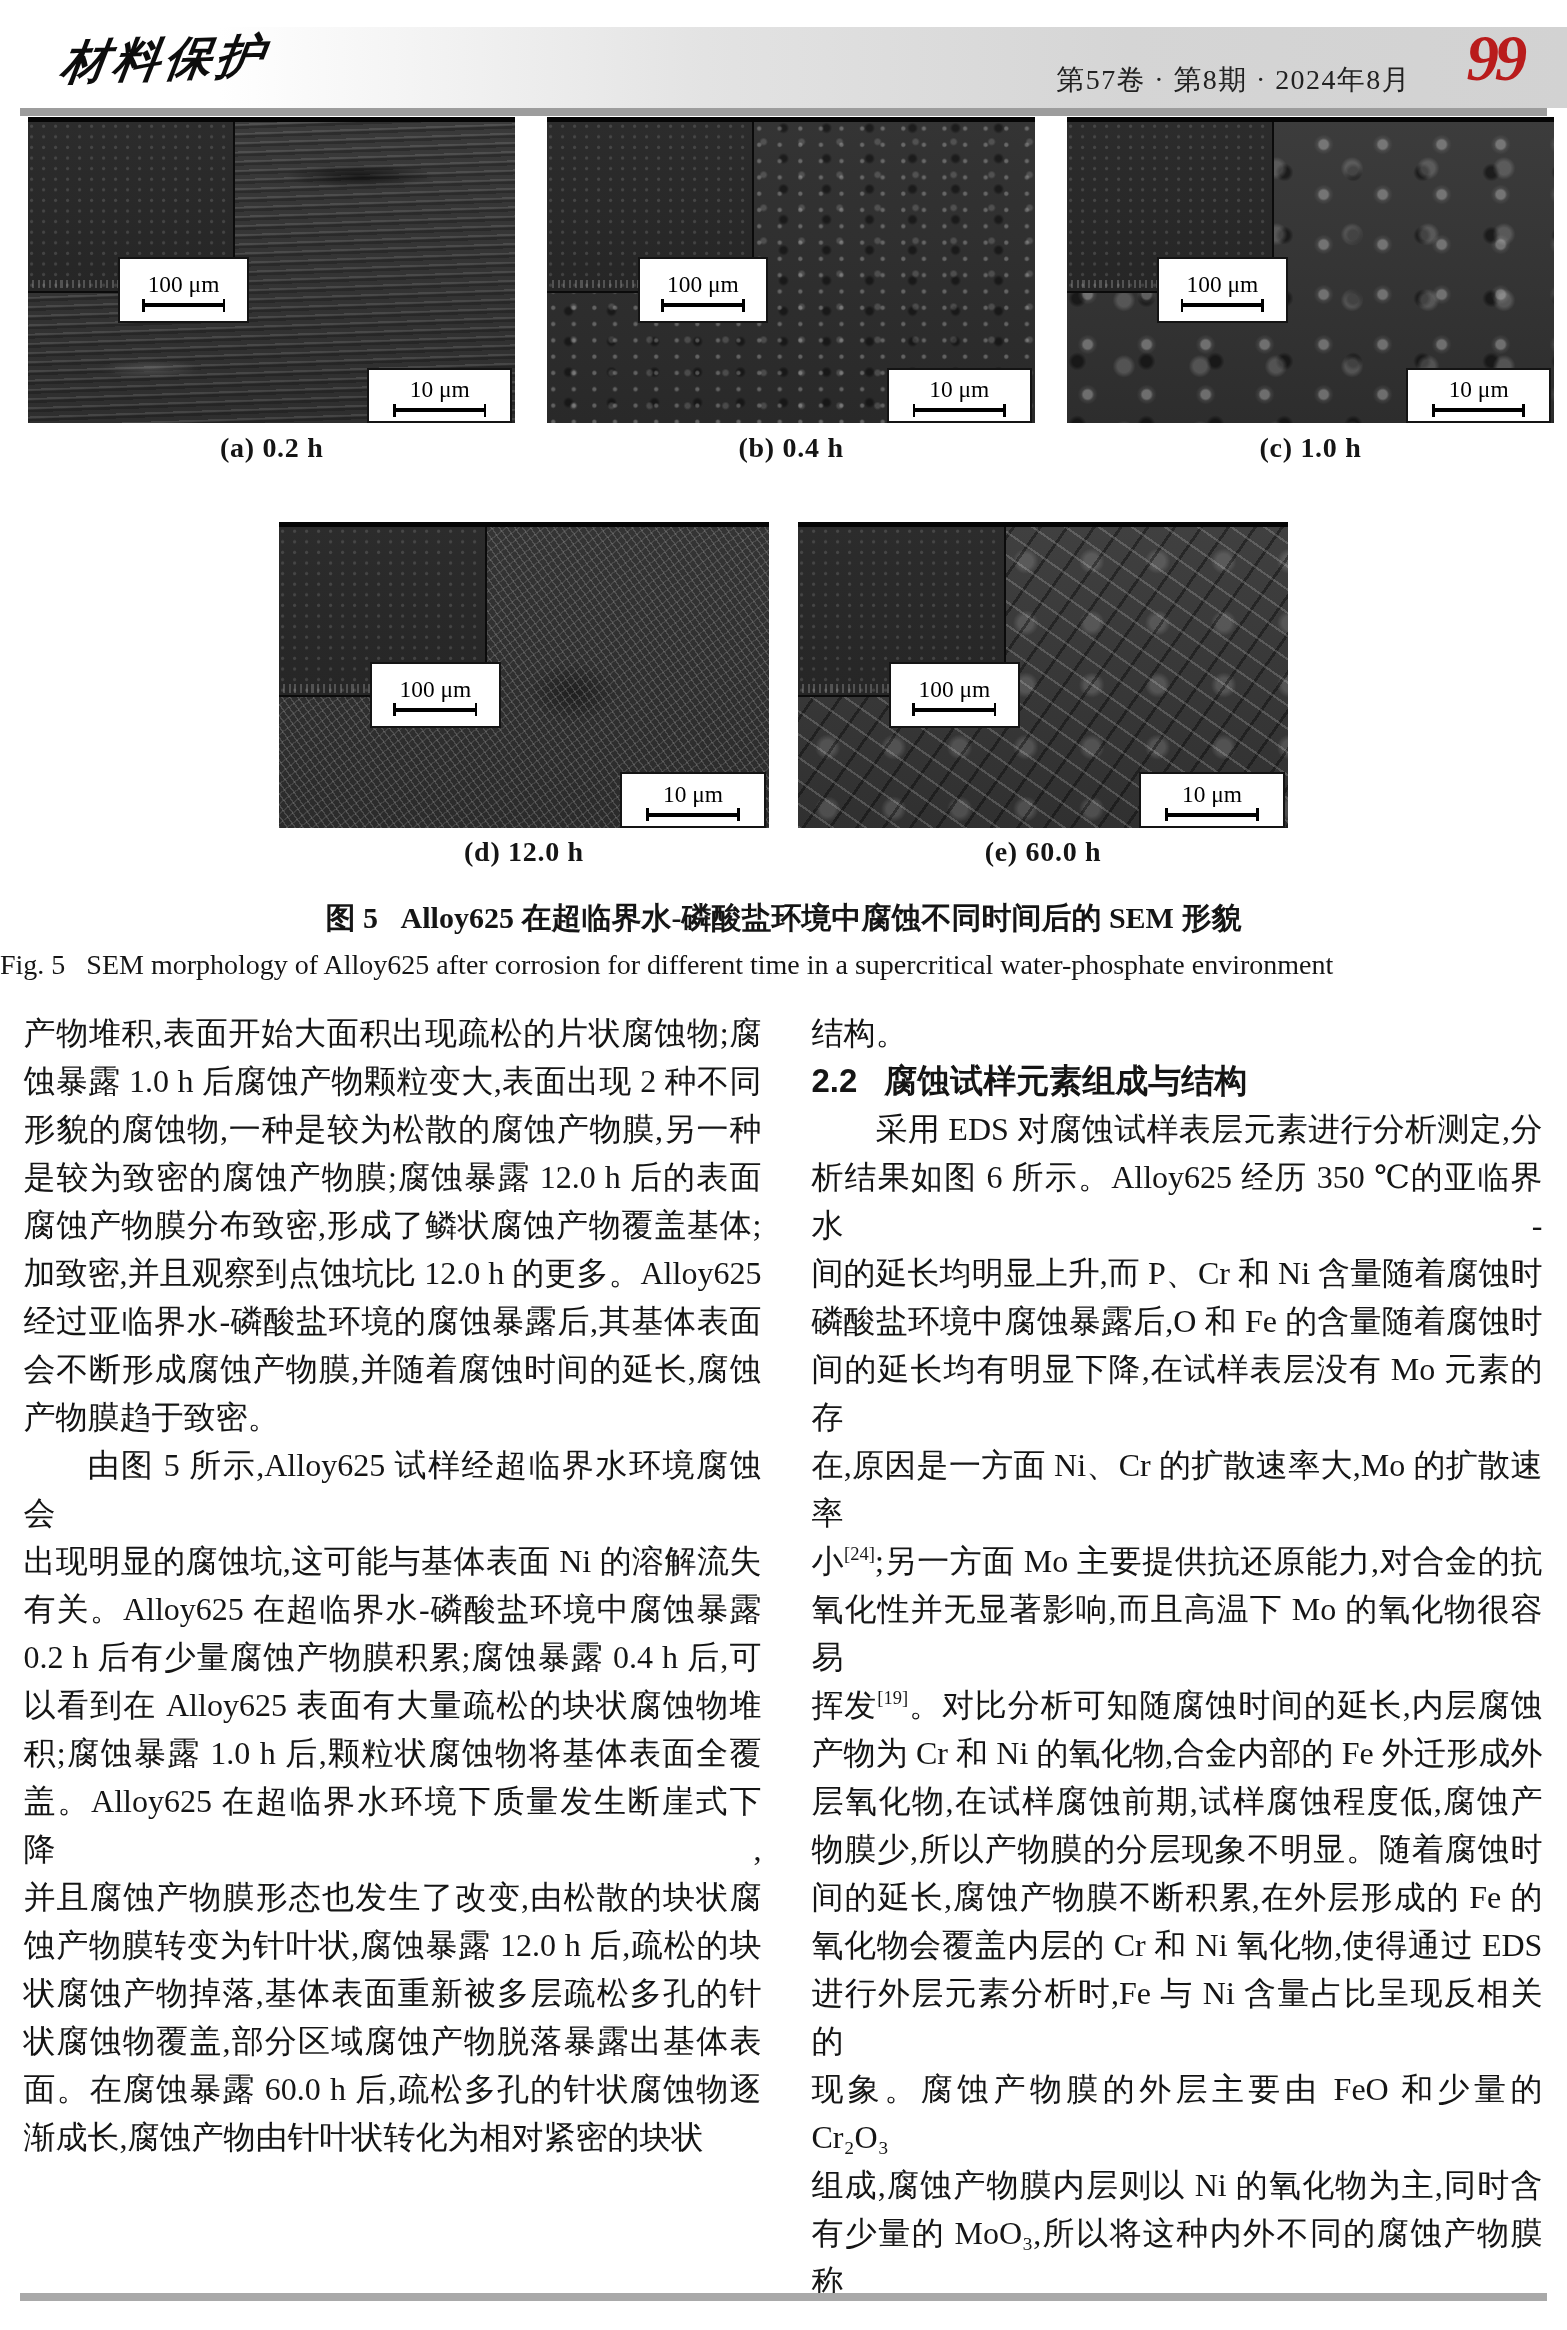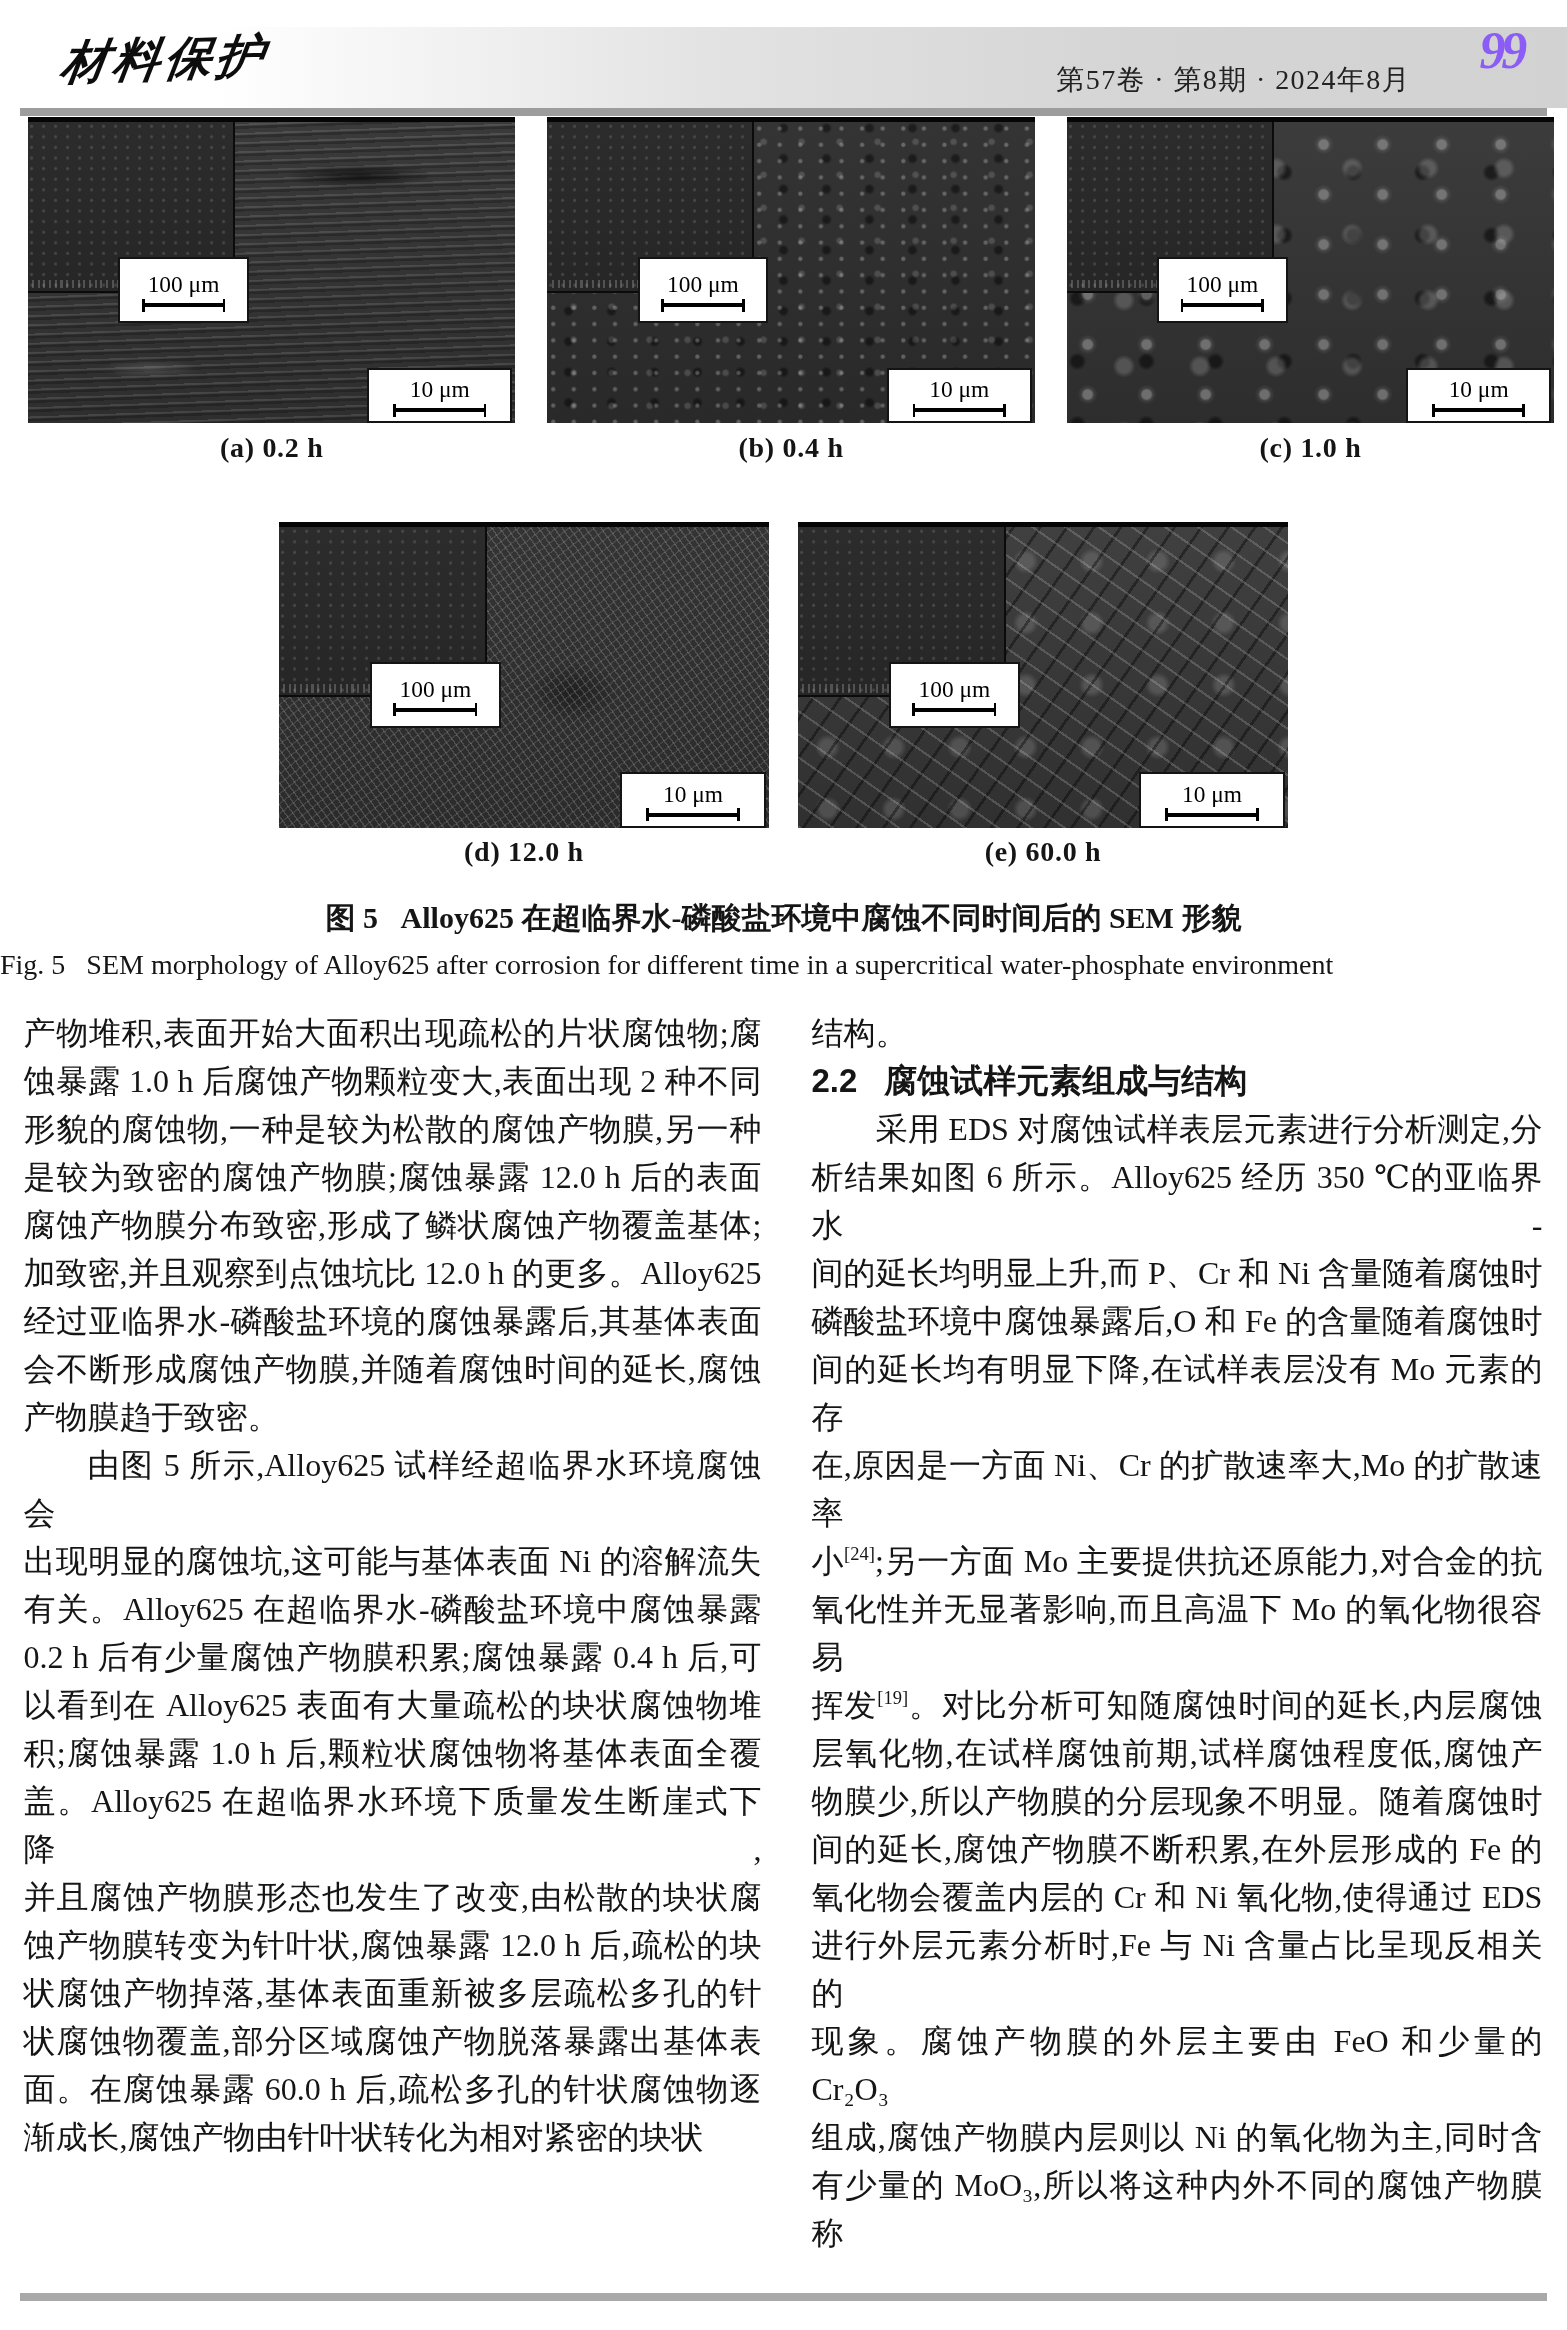--- a/index.html
+++ b/index.html
@@ -20,21 +20,21 @@
   .header-rule{position:absolute;left:20px;right:20px;top:108px;height:7.8px;background:#9d9d9d;}
   .logo{
     position:absolute;left:62px;top:28px;
     font-size:47px;font-weight:bold;font-style:italic;
     letter-spacing:4.3px;transform:skewX(-10deg) rotate(-2deg);
     color:#0d0d0d;
   }
   .issue{position:absolute;right:156px;top:61px;font-size:28px;color:#222;letter-spacing:1.4px;}
   .pageno{
     position:absolute;right:44px;top:21px;
-    font-size:52px;font-weight:bold;font-style:italic;color:#8b5cf6;
+    font-size:65px;font-weight:bold;font-style:italic;color:#b91c1c;
     letter-spacing:-4.3px;
   }
   
   .figure-area{}
   .fig-row{display:flex;}
   .row1{margin:0 12.8px 0 28px;gap:32px;}
   .row2{margin-top:57px;justify-content:center;gap:29px;}
   .panel-wrap{display:flex;flex-direction:column;}
   .row1 .panel-wrap{flex:1 1 0;}
   .row2 .panel-wrap{width:490px;}
@@ -264,20 +264,21 @@
       <div id="right-rest">
           <div class="line indent">采用 EDS 对腐蚀试样表层元素进行分析测定,分</div>
           <div class="line">析结果如图 6 所示。Alloy625 经历 350 ℃的亚临界水-</div>
           <div class="line">间的延长均明显上升,而 P、Cr 和 Ni 含量随着腐蚀时</div>
           <div class="line">磷酸盐环境中腐蚀暴露后,O 和 Fe 的含量随着腐蚀时</div>
           <div class="line">间的延长均有明显下降,在试样表层没有 Mo 元素的存</div>
           <div class="line">在,原因是一方面 Ni、Cr 的扩散速率大,Mo 的扩散速率</div>
           <div class="line">小<sup>[24]</sup>;另一方面 Mo 主要提供抗还原能力,对合金的抗</div>
           <div class="line">氧化性并无显著影响,而且高温下 Mo 的氧化物很容易</div>
           <div class="line">挥发<sup>[19]</sup>。对比分析可知随腐蚀时间的延长,内层腐蚀</div>
+          <div class="line">产物为 Cr 和 Ni 的氧化物,合金内部的 Fe 外迁形成外</div>
           <div class="line">层氧化物,在试样腐蚀前期,试样腐蚀程度低,腐蚀产</div>
           <div class="line">物膜少,所以产物膜的分层现象不明显。随着腐蚀时</div>
           <div class="line">间的延长,腐蚀产物膜不断积累,在外层形成的 Fe 的</div>
           <div class="line">氧化物会覆盖内层的 Cr 和 Ni 氧化物,使得通过 EDS</div>
           <div class="line">进行外层元素分析时,Fe 与 Ni 含量占比呈现反相关的</div>
           <div class="line">现象。腐蚀产物膜的外层主要由 FeO 和少量的 Cr₂O₃</div>
           <div class="line">组成,腐蚀产物膜内层则以 Ni 的氧化物为主,同时含</div>
           <div class="line">有少量的 MoO₃,所以将这种内外不同的腐蚀产物膜称</div>
         </div>
     </div>

